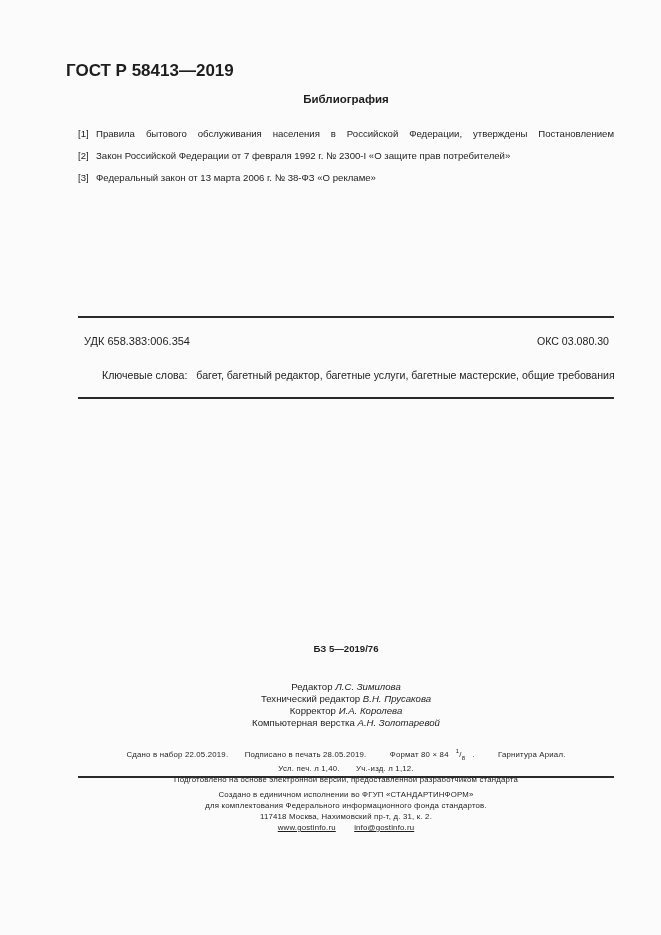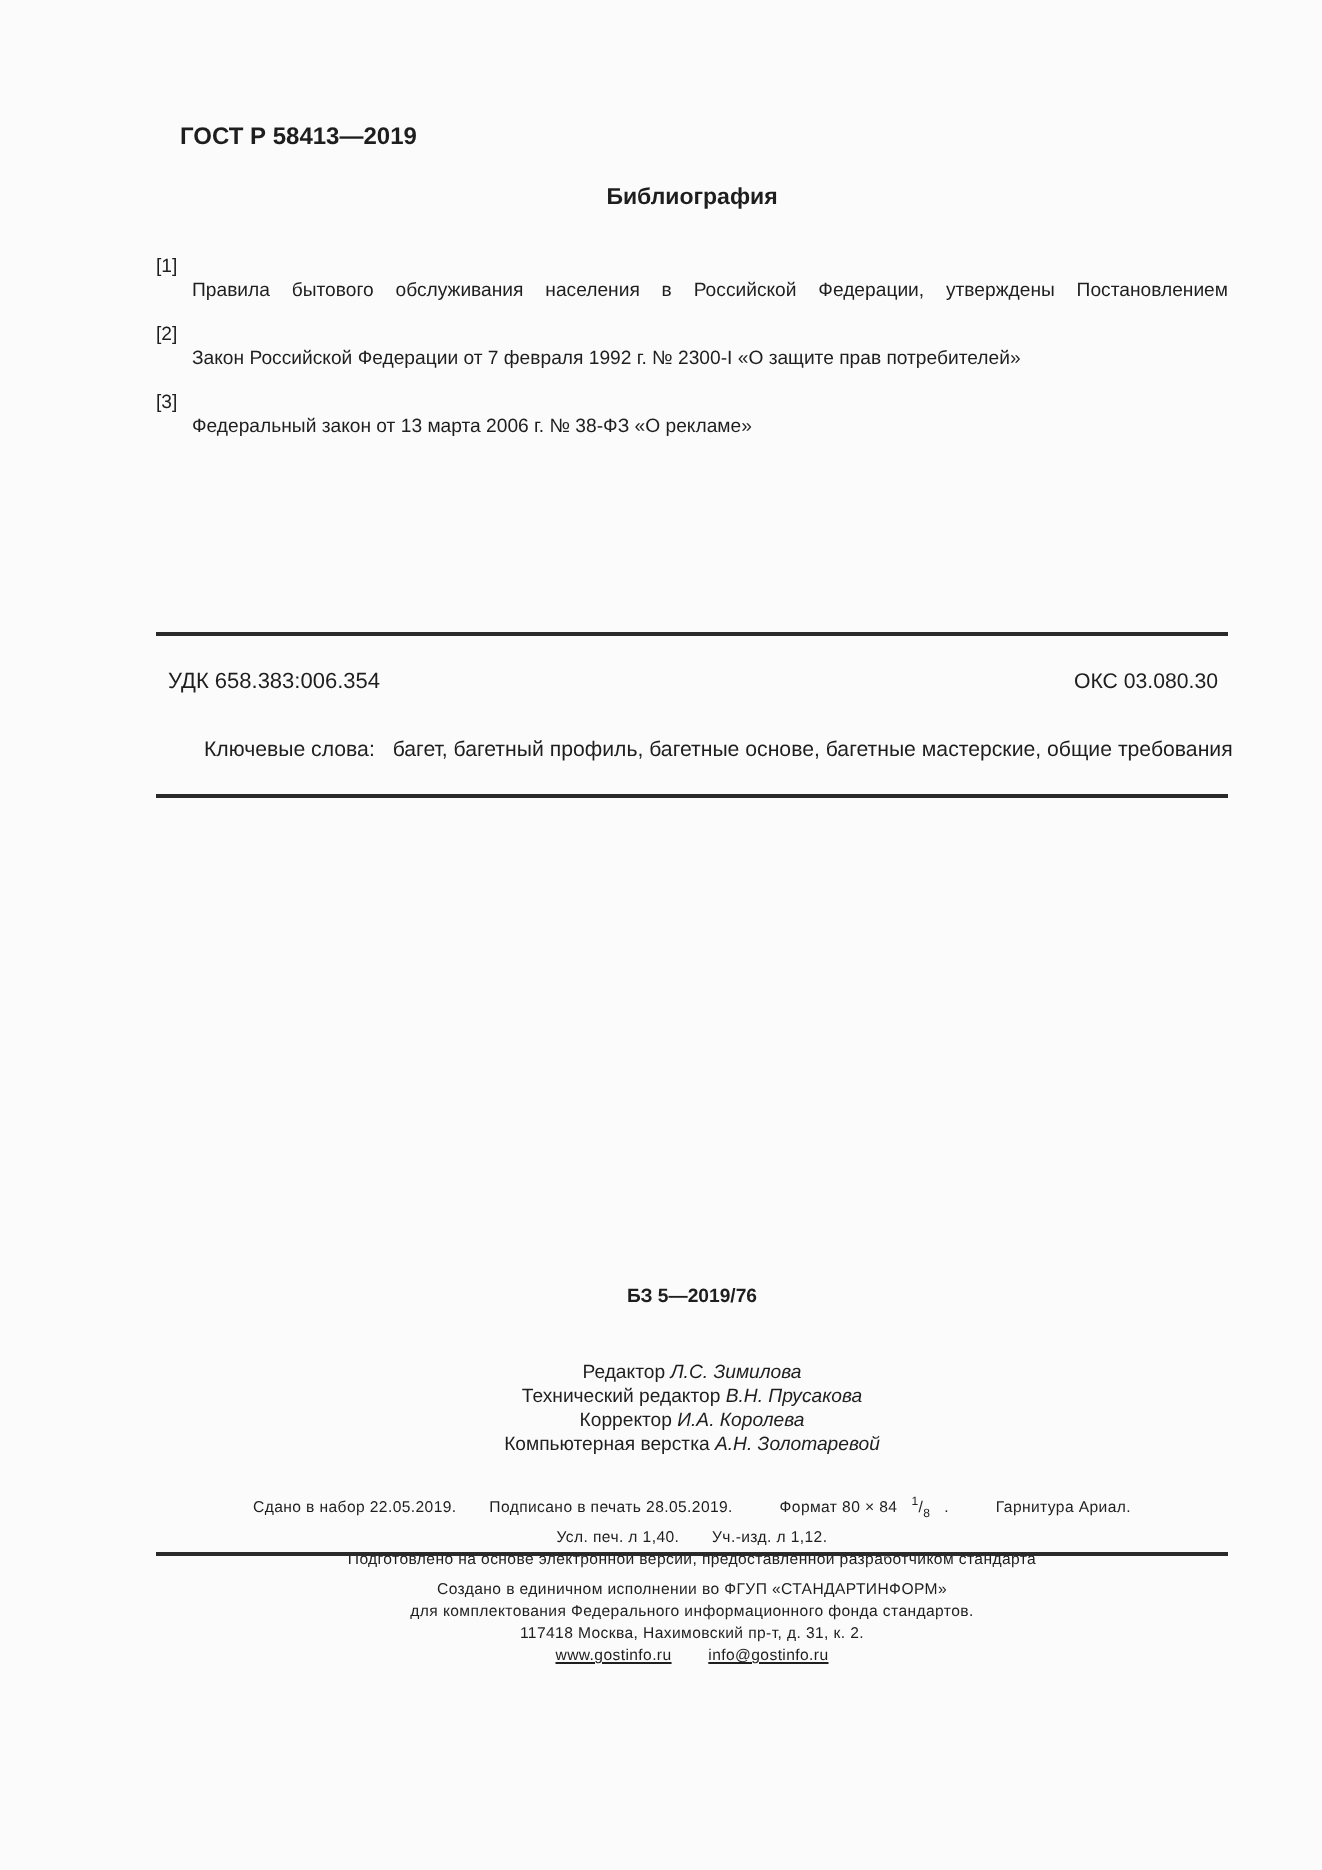--- a/index.html
+++ b/index.html
@@ -10,38 +10,38 @@
     body {
       width: 661px;
       height: 935px;
       position: relative;
       overflow: hidden;
       font-family: "Liberation Sans", sans-serif;
       color: #1e1e1e;
     }
     .abs { position: absolute; }
     .doc-id {
-      left: 90px; top: 61px;
-      font-size: 12px; font-weight: bold;
+      left: 66px; top: 61px;
+      font-size: 17px; font-weight: bold;
     }
     .section-title {
       left: 0; width: 692px; top: 93px;
       text-align: center;
       font-size: 11.5px; font-weight: bold;
     }
     .bib-list {
       left: 78px; top: 127px; width: 536px;
       font-size: 9.6px; line-height: 13px;
     }
     .bib-item {
       display: flex;
       margin-bottom: 9px;
     }
     .bib-num { width: 18px; flex: none; }
-    .bib-text { flex: 1; text-align: justify; margin-top: 12px; }
+    .bib-text { flex: 1; text-align: justify; }
     .bib-text .line1 { display: block; text-align-last: justify; }
     .bib-text .line1.single { text-align-last: left; }
     .rule {
       height: 1.5px; background: #2a2a2a;
       left: 78px; width: 536px;
     }
     .udk {
       left: 84px; top: 335px; font-size: 11px;
     }
     .oks {
@@ -102,21 +102,21 @@
   </div>
 </div>
 
 <div class="abs rule" style="top:316px;"></div>
 
 <div class="abs udk">УДК  658.383:006.354</div>
 <div class="abs oks">ОКС  03.080.30</div>
 
 <div class="abs keywords">
   <span class="kw-label">Ключевые слова:</span>
-  <span>багет, багетный профиль, багетные основе, багетные мастерские, общие требования</span>
+  <span>багет, багетный редактор, багетные услуги, багетные мастерские, общие требования</span>
 </div>
 
 <div class="abs rule" style="top:397px;"></div>
 
 <div class="abs bz">БЗ 5—2019/76</div>
 
 <div class="abs credits">
   <div>
     <span>Редактор</span>
     <span class="name">Л.С. Зимилова</span>

